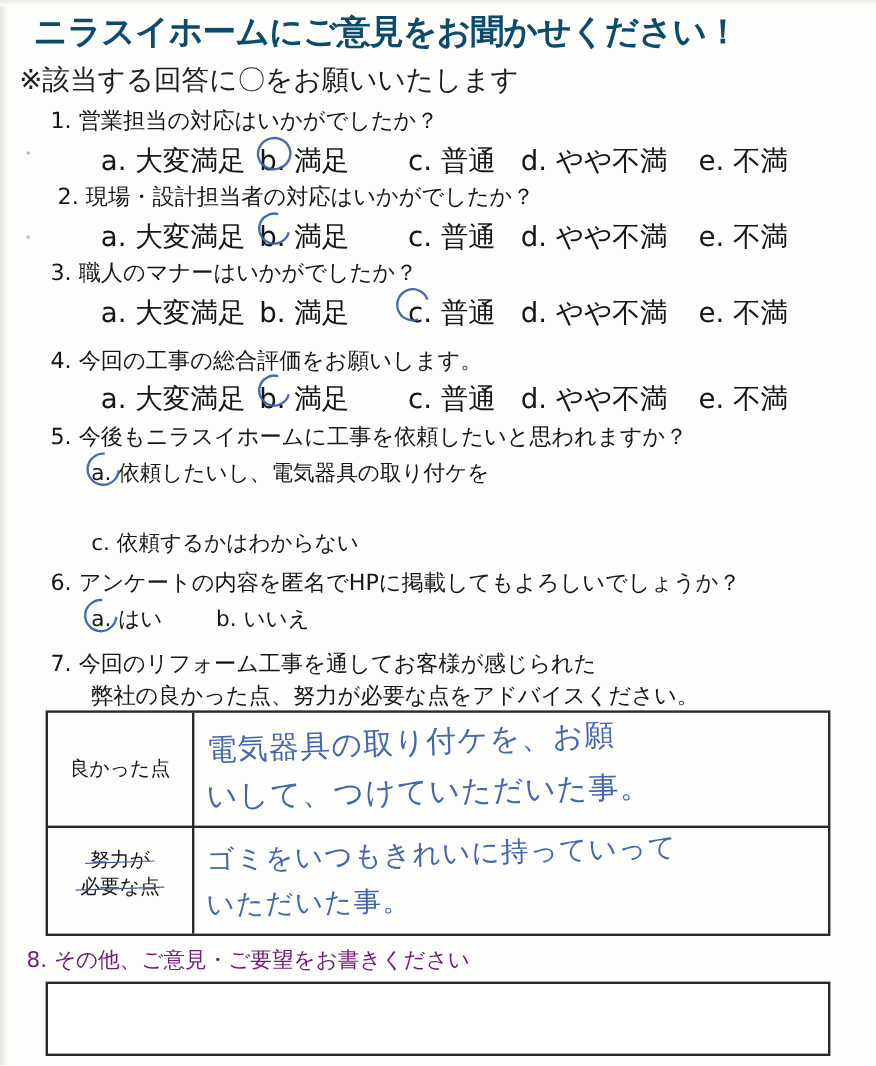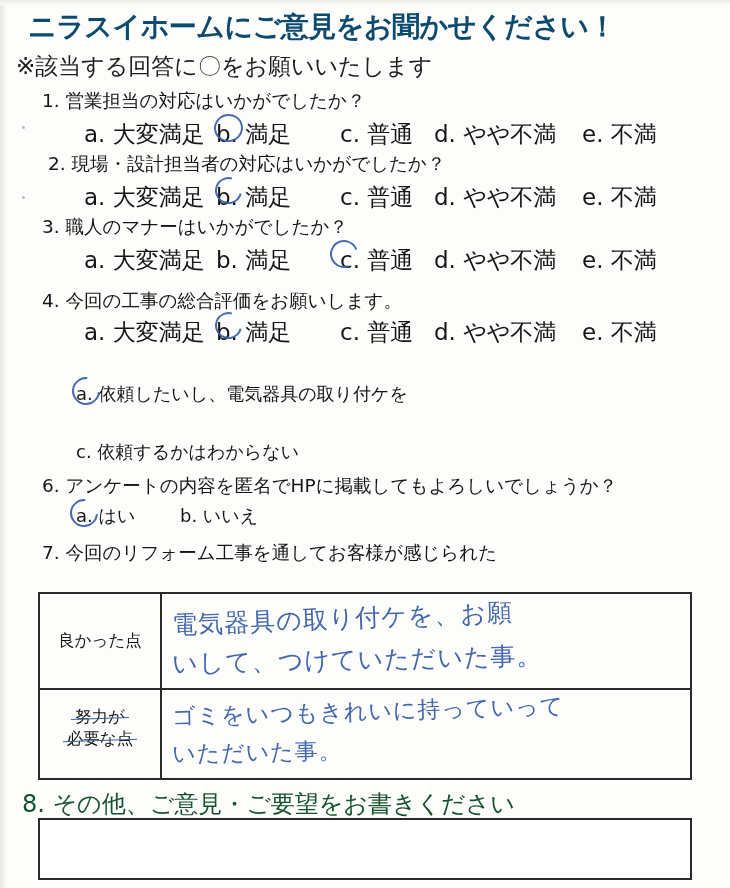--- a/index.html
+++ b/index.html
@@ -141,23 +141,23 @@
     transform: rotate(-2.2deg);
     white-space: nowrap;
     opacity: 0.95;
   }
   .hand.small { font-size: 23px; }
 
   .q8 {
     position: absolute;
     left: 22px;
     top: 788px;
-    font-size: 24px;
-    white-space: nowrap;
-    color: #14532d;
+    font-size: 18px;
+    white-space: nowrap;
+    color: #701a75;
   }
   .box8 {
     position: absolute;
     left: 38px;
     top: 818px;
     width: 654px;
     height: 62px;
     border: 2px solid #2a2a2a;
     box-sizing: border-box;
     background: #fff;
@@ -217,36 +217,41 @@
     <span>4.</span>
     <span>今回の工事の総合評価をお願いします。</span>
   </div>
   <div class="opt" style="left:84px; top:317px;">a. 大変満足</div>
   <div class="opt" style="left:216px; top:317px;">b. 満足</div>
   <div class="opt" style="left:340px; top:317px;">c. 普通</div>
   <div class="opt" style="left:434px; top:317px;">d. やや不満</div>
   <div class="opt" style="left:582px; top:317px;">e. 不満</div>
   <div class="circle-open" style="left:215px; top:312px; width:23px; height:23px;"></div>
 
+  <div class="q" style="left:42px; top:351px;">
+    <span>5.</span>
+    <span>今後もニラスイホームに工事を依頼したいと思われますか？</span>
+  </div>
   <div class="opt-sub" style="left:76px; top:382px;">a. 依頼したいし、電気器具の取り付ケを</div>
   <div class="opt-sub" style="left:76px; top:440px;">c. 依頼するかはわからない</div>
   <div class="circle-open" style="left:72px; top:377px; width:24px; height:24px; transform:rotate(-40deg);"></div>
 
   <div class="q" style="left:42px; top:473px;">
     <span>6.</span>
     <span>アンケートの内容を匿名でHPに掲載してもよろしいでしょうか？</span>
   </div>
   <div class="opt-sub" style="left:76px; top:504px;">a. はい</div>
   <div class="opt-sub" style="left:180px; top:504px;">b. いいえ</div>
   <div class="circle-open" style="left:70px; top:499px; width:24px; height:24px; transform:rotate(-40deg);"></div>
 
   <div class="q" style="left:42px; top:540px;">
     <span>7.</span>
     <span>今回のリフォーム工事を通してお客様が感じられた</span>
   </div>
+  <div class="q" style="left:76px; top:567px;">弊社の良かった点、努力が必要な点をアドバイスください。</div>
 
   <div class="table">
     <div class="divider-h"></div>
     <div class="divider-v"></div>
 
     <div class="cell-label label-good">良かった点</div>
 
     <div class="cell-label label-effort">
       <span class="strike">努力が</span><br>
       <span class="strike">必要な点</span>

